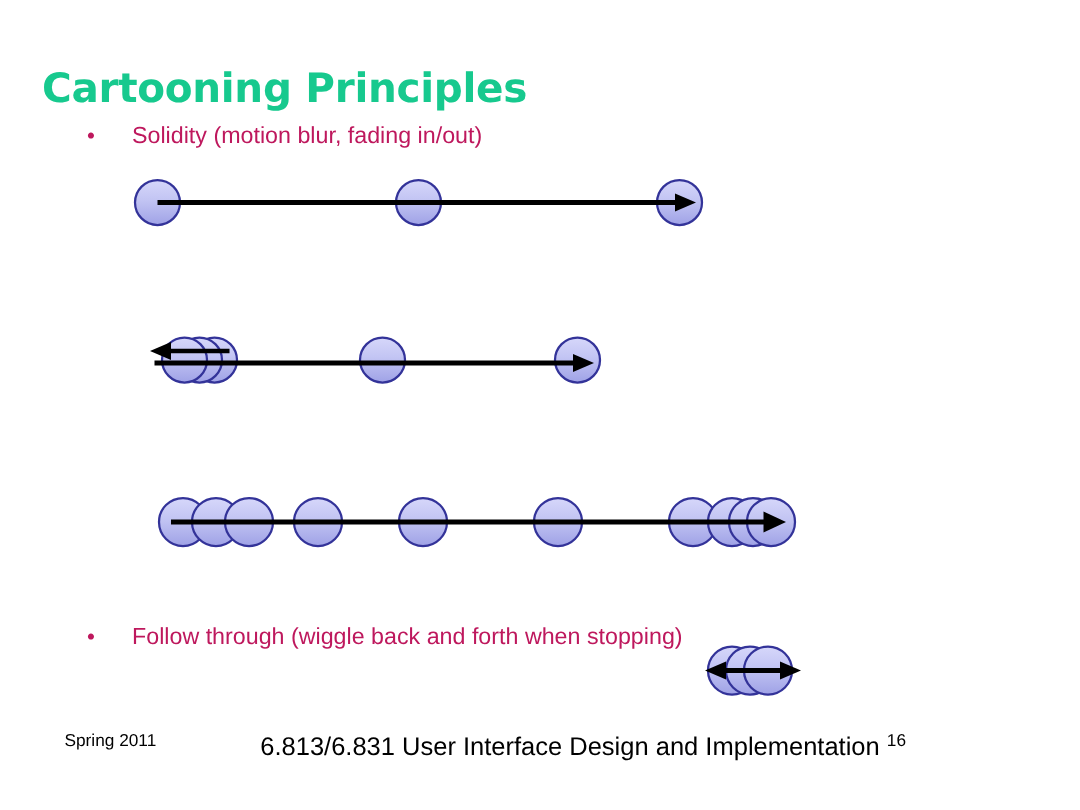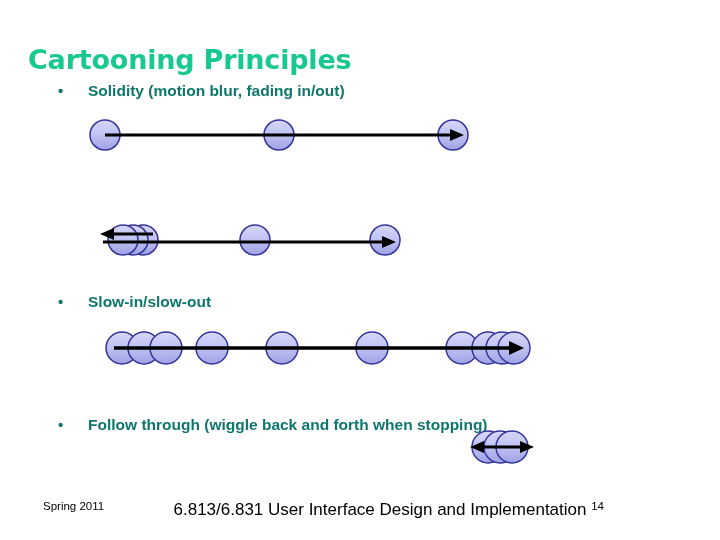--- a/index.html
+++ b/index.html
@@ -33,23 +33,22 @@
     letter-spacing: -0.2px;
     color: #17c98e;
     white-space: nowrap;
   }
 
   
   .bullet {
     position: absolute;
     left: 58px;
     font-size: 15.5px;
-    color: #0f766e;
+    color: #be185d;
     white-space: nowrap;
-    font-weight: bold;
   }
   .bullet .dot {
     display: inline-block;
     width: 30px;
     font-size: 15px;
     line-height: 1;
     vertical-align: baseline;
   }
   .bullet .btext {
     display: inline-block;
@@ -68,21 +67,21 @@
 
   .diag-0 { left: 80px;  top: 112px; }
   .diag-1 { left: 95px;  top: 214px; }
   .diag-2 { left: 100px; top: 324px; }
   .diag-3 { left: 462px; top: 424px; }
 
   
   .footer {
     position: absolute;
     left: 0;
-    top: 500px;
+    top: 488px;
     width: 640px;
     height: 24px;
   }
   .footer-left {
     position: absolute;
     left: 43px;
     top: 0;
     font-size: 11.5px;
     color: #000000;
     white-space: nowrap;
@@ -146,23 +145,20 @@
       <circle cx="28" cy="26" r="15" fill="url(#ballGrad)" stroke="#333399" stroke-width="1.5"></circle>
       <circle cx="160" cy="26" r="15" fill="url(#ballGrad)" stroke="#333399" stroke-width="1.5"></circle>
       <circle cx="290" cy="26" r="15" fill="url(#ballGrad)" stroke="#333399" stroke-width="1.5"></circle>
       <line x1="58" y1="20" x2="16" y2="20" stroke="#000000" stroke-width="3"></line>
       <polygon points="5,20 19,14 19,26" fill="#000000"></polygon>
       <line x1="8" y1="28" x2="292" y2="28" stroke="#000000" stroke-width="3.2"></line>
       <polygon points="301,28 287,22 287,34" fill="#000000"></polygon>
     </svg>
   </div>
 
-  <div class="bullet bullet-2">
-    <span class="dot">•</span><span class="btext">Slow-in/slow-out</span>
-  </div>
 
   <div class="diagram diag-2">
     <svg width="440" height="50" viewBox="0 0 440 50">
       <circle cx="22" cy="24" r="16" fill="url(#ballGrad)" stroke="#333399" stroke-width="1.5"></circle>
       <circle cx="44" cy="24" r="16" fill="url(#ballGrad)" stroke="#333399" stroke-width="1.5"></circle>
       <circle cx="66" cy="24" r="16" fill="url(#ballGrad)" stroke="#333399" stroke-width="1.5"></circle>
       <circle cx="112" cy="24" r="16" fill="url(#ballGrad)" stroke="#333399" stroke-width="1.5"></circle>
       <circle cx="182" cy="24" r="16" fill="url(#ballGrad)" stroke="#333399" stroke-width="1.5"></circle>
       <circle cx="272" cy="24" r="16" fill="url(#ballGrad)" stroke="#333399" stroke-width="1.5"></circle>
       <circle cx="362" cy="24" r="16" fill="url(#ballGrad)" stroke="#333399" stroke-width="1.5"></circle>
@@ -185,16 +181,16 @@
       <circle cx="50" cy="23" r="16" fill="url(#ballGrad)" stroke="#333399" stroke-width="1.5"></circle>
       <line x1="16" y1="23" x2="64" y2="23" stroke="#000000" stroke-width="3.2"></line>
       <polygon points="8,23 22,17 22,29" fill="#000000"></polygon>
       <polygon points="72,23 58,17 58,29" fill="#000000"></polygon>
     </svg>
   </div>
 
   <div class="footer">
     <span class="footer-left">Spring 2011</span>
     <span class="footer-center">6.813/6.831 User Interface Design and Implementation</span>
-    <span class="footer-right">14</span>
+    <span class="footer-right">16</span>
   </div>
 
 </div>
 
 </body></html>

